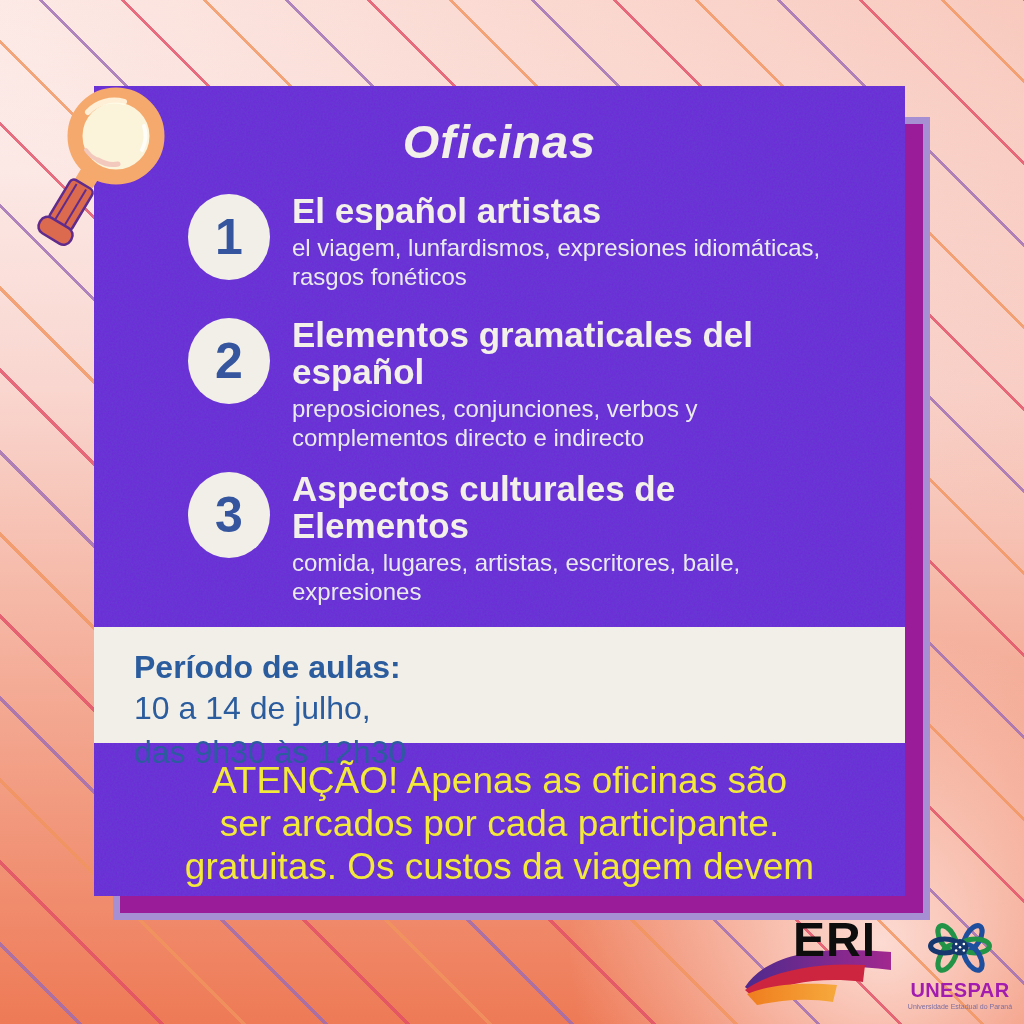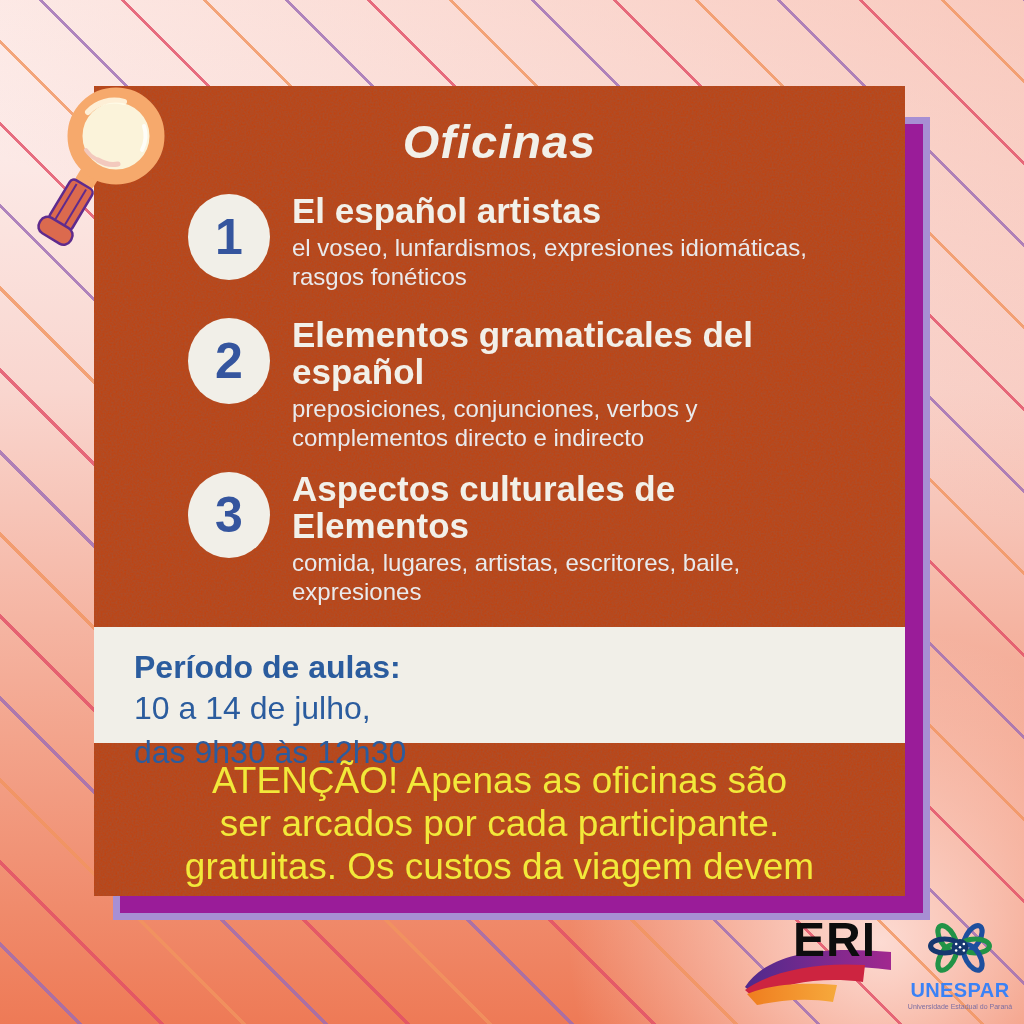--- a/index.html
+++ b/index.html
@@ -23,21 +23,21 @@
       transparent 58px 113px, #e14e66 113px 116px,
       transparent 116px 171px, #f1945f 171px 174px);
   }
   
   .shadow-card{
     position:absolute;left:113px;top:117px;width:817px;height:803px;
     box-sizing:border-box;background:#9a1c99;border:7px solid #a78fd3;z-index:1;
   }
   .card{
     position:absolute;left:94px;top:86px;width:811px;height:810px;
-    background:#c2410c;z-index:2;
+    background:#6d28d9;z-index:2;
   }
   .card-noise{position:absolute;inset:0;width:100%;height:100%;z-index:0;pointer-events:none;}
   .poster-title{
     position:absolute;left:0;top:28px;width:100%;margin:0;text-align:center;
     font-size:47px;font-weight:700;font-style:italic;color:#f2f0e9;letter-spacing:1px;z-index:1;
   }
   .item{position:absolute;left:94px;display:flex;gap:22px;z-index:1;}
   .item-1{top:106px;} .item-2{top:230px;} .item-3{top:384px;}
   .num-circle{
     flex:0 0 auto;width:82px;height:86px;margin-top:2px;border-radius:50%;
@@ -66,21 +66,21 @@
   .eri-logo{position:absolute;left:733px;top:912px;width:172px;height:108px;z-index:3;}
   .eri-text{
     position:absolute;left:60px;top:0px;font-size:48px;font-weight:900;color:#0d0d0d;
     letter-spacing:1px;font-family:"Liberation Sans",sans-serif;
   }
   .eri-swoosh{position:absolute;left:0;top:0;}
   .unespar-logo{
     position:absolute;left:901px;top:914px;width:118px;height:110px;z-index:3;
     display:flex;flex-direction:column;align-items:center;
   }
-  .unespar-text{font-size:20px;font-weight:800;color:#3b82f6;letter-spacing:.4px;margin-top:1px;}
+  .unespar-text{font-size:20px;font-weight:800;color:#a21caf;letter-spacing:.4px;margin-top:1px;}
   .unespar-subtext{font-size:7px;color:#7b6ea2;white-space:nowrap;margin-top:1px;}
 </style>
 </head>
 <body>
 
 <div class="bg">
   <div class="stripes"></div>
 </div>
 
 <div class="shadow-card"></div>
@@ -99,21 +99,21 @@
   <div class="item item-1">
     <div class="num-circle">
       <span>1</span>
     </div>
     <div class="item-text">
       <div class="item-title">
         <div>El español artistas</div>
         <div></div>
       </div>
       <div class="item-desc">
-        <div>el voseo, lunfardismos, expresiones idiomáticas,</div>
+        <div>el viagem, lunfardismos, expresiones idiomáticas,</div>
         <div>rasgos fonéticos</div>
       </div>
     </div>
   </div>
 
   <div class="item item-2">
     <div class="num-circle">
       <span>2</span>
     </div>
     <div class="item-text">

